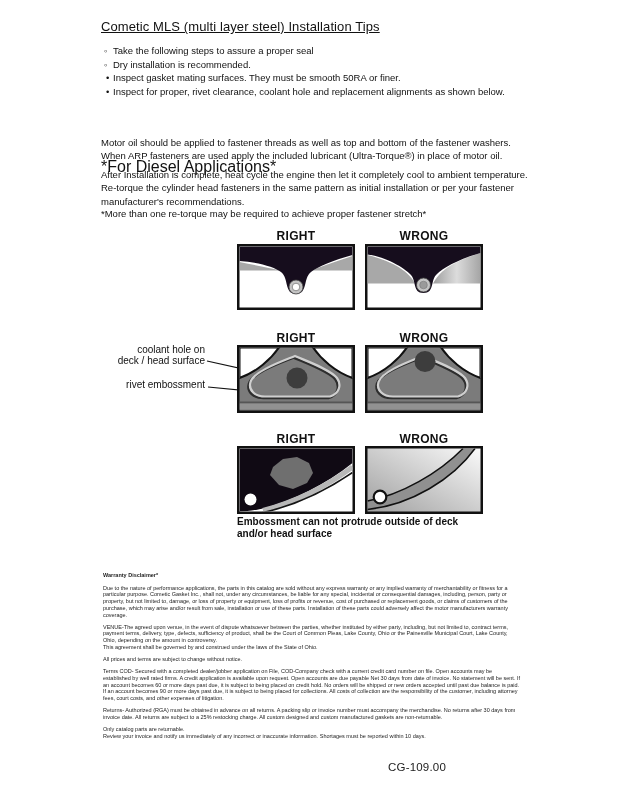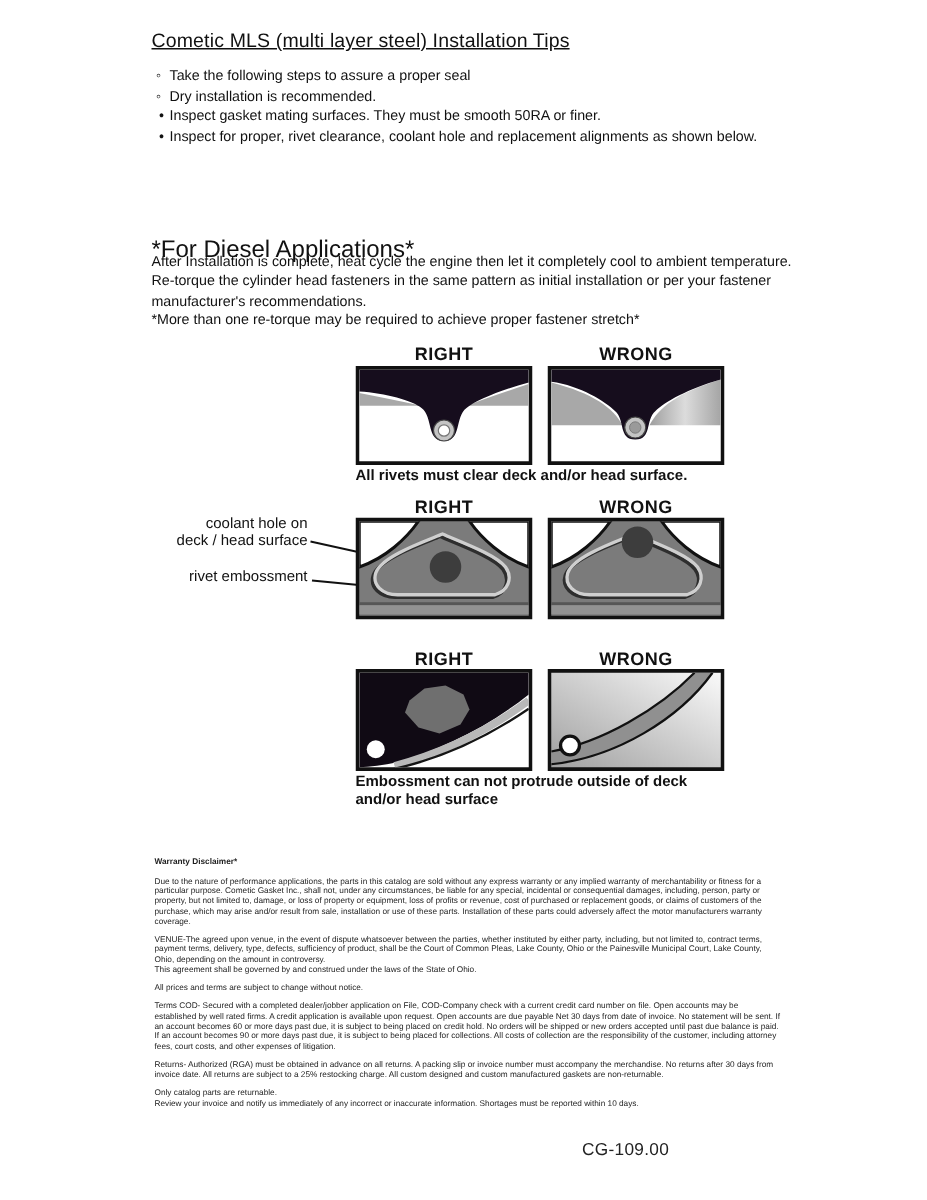--- a/index.html
+++ b/index.html
@@ -44,20 +44,21 @@
   <div class="title">Cometic MLS (multi layer steel) Installation Tips</div>
 
   <div class="tips">
     <div class="bullet">Take the following steps to assure a proper seal</div>
     <div class="bullet">Dry installation is recommended.</div>
     <div class="subbullet">Inspect gasket mating surfaces.  They must be smooth 50RA or finer.</div>
     <div class="subbullet">Inspect for proper, rivet clearance, coolant hole and replacement alignments as shown below.</div>
   </div>
 
   <div class="section-heading" style="top:118px;">*For Diesel Applications*</div>
+  <div class="para" style="top:136px;">Motor oil should be applied to fastener threads as well as top and bottom of the fastener washers. When ARP fasteners are used apply the included lubricant (Ultra-Torque®) in place of motor oil.</div>
   <div class="para" style="top:168px;">After Installation is complete, heat cycle the engine then let it completely cool to ambient temperature. Re-torque the cylinder head fasteners in the same pattern as initial installation or per your fastener manufacturer's recommendations.</div>
   <div class="para" style="top:207px;">*More than one re-torque may be required to achieve proper fastener stretch*</div>
 
   <div class="diag-label" style="left:237px; top:229px;">RIGHT</div>
   <div class="diag-label" style="left:365px; top:229px;">WRONG</div>
 
   <div class="diag-box" style="left:237px; top:244px;">
     <svg viewBox="0 0 118 66" width="118" height="66">
       <clipPath id="c1a">
           <rect x="2.5" y="2.5" width="113" height="61"></rect>
@@ -89,21 +90,20 @@
       <g clip-path="url(#c1b)">
         <path d="M2.5,11 C30,18 44,28 50,39.5 L2.5,39.5 Z" style="fill:var(--deckgray)"></path>
         <path d="M115.5,9 C86,18 74,28 68,39.5 L115.5,39.5 Z" fill="url(#gw1)"></path>
         <path d="M2.5,2.5 H115.5 V9 C94,15 78,24 72,30 C65,36 70,49 58.5,49 C47,49 52,36 45,30 C39,24 22,13 2.5,10.5 Z" style="fill:var(--darkfill)"></path>
         <circle cx="58.5" cy="41" r="7" style="fill:var(--rivetring)" stroke="#444" stroke-width="0.8"></circle>
         <circle cx="58.5" cy="41" r="3.8" fill="#9a9a9a" stroke="#777" stroke-width="0.6"></circle>
       </g>
     </svg>
   </div>
 
-  <div class="caption" style="top:312px;">All rivets must clear deck and/or head surface.</div>
 
   <div class="diag-label" style="left:237px; top:331px;">RIGHT</div>
   <div class="diag-label" style="left:365px; top:331px;">WRONG</div>
 
   <div class="annot" style="left:95px; top:345px; width:110px;">
     <div>coolant hole on</div>
     <div>deck / head surface</div>
   </div>
   <div class="annot" style="left:95px; top:380px; width:110px;">
     <div>rivet embossment</div>

